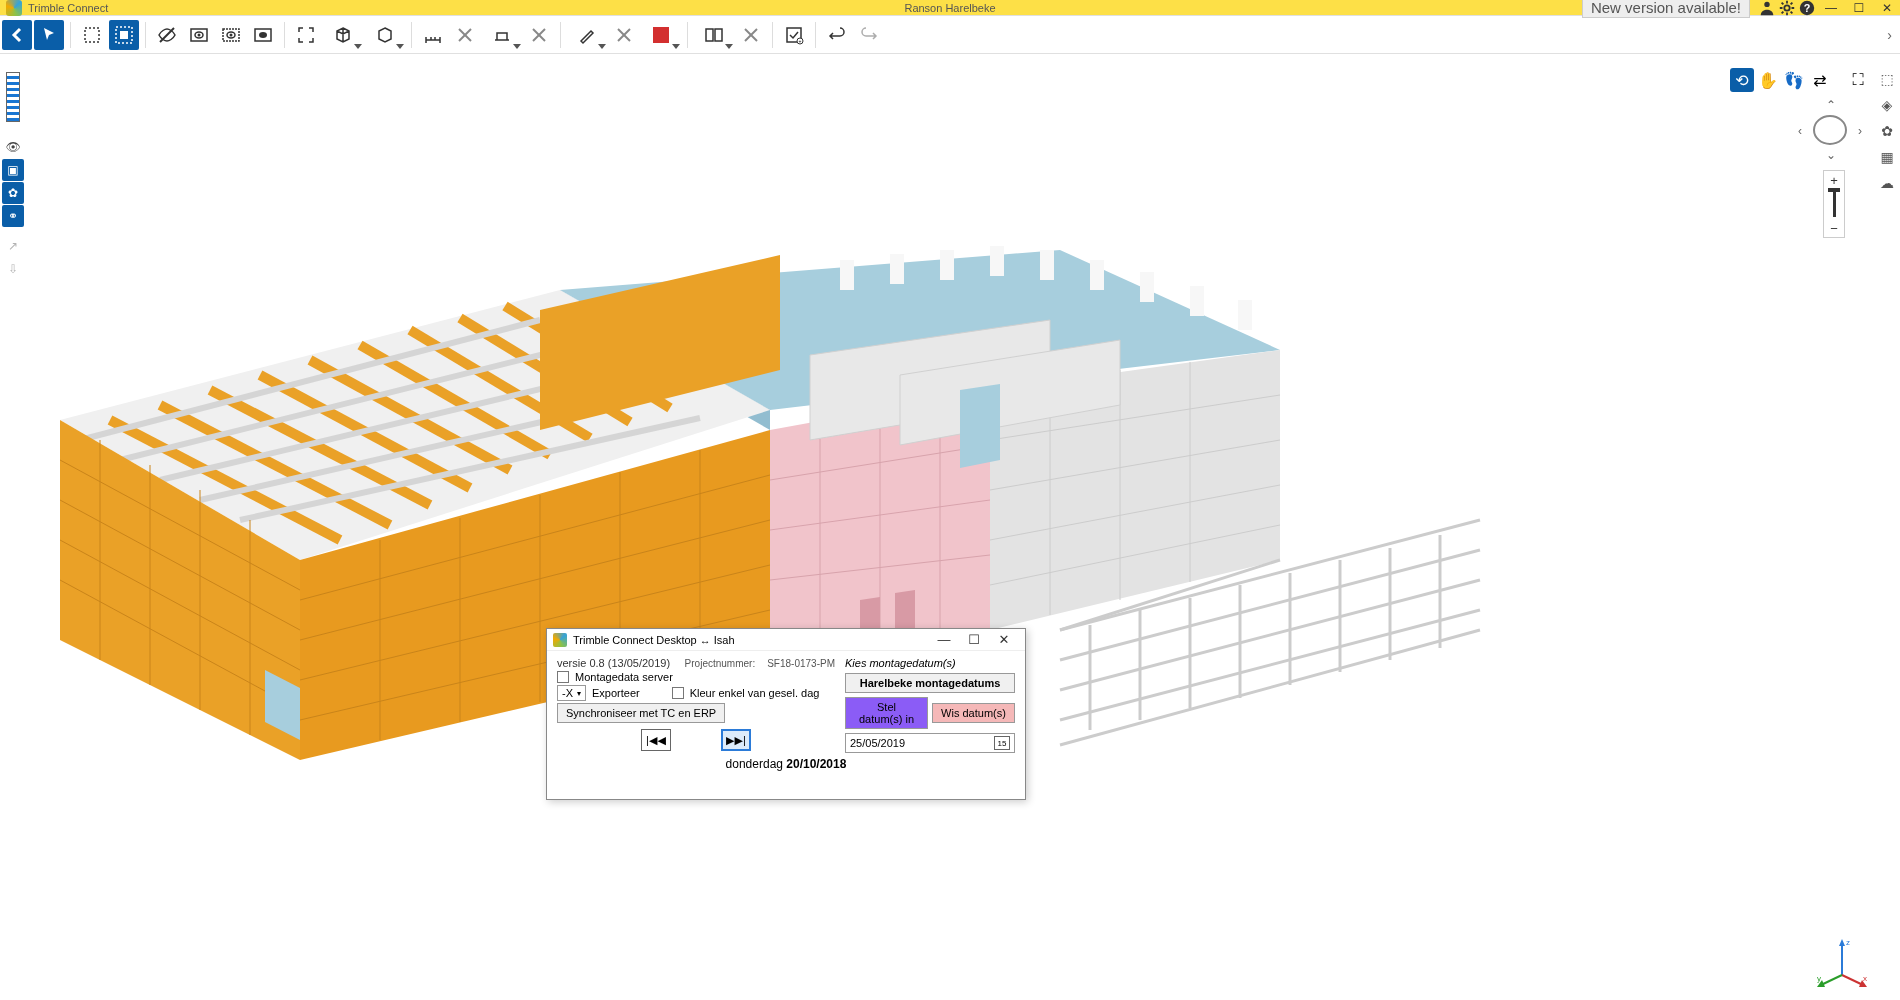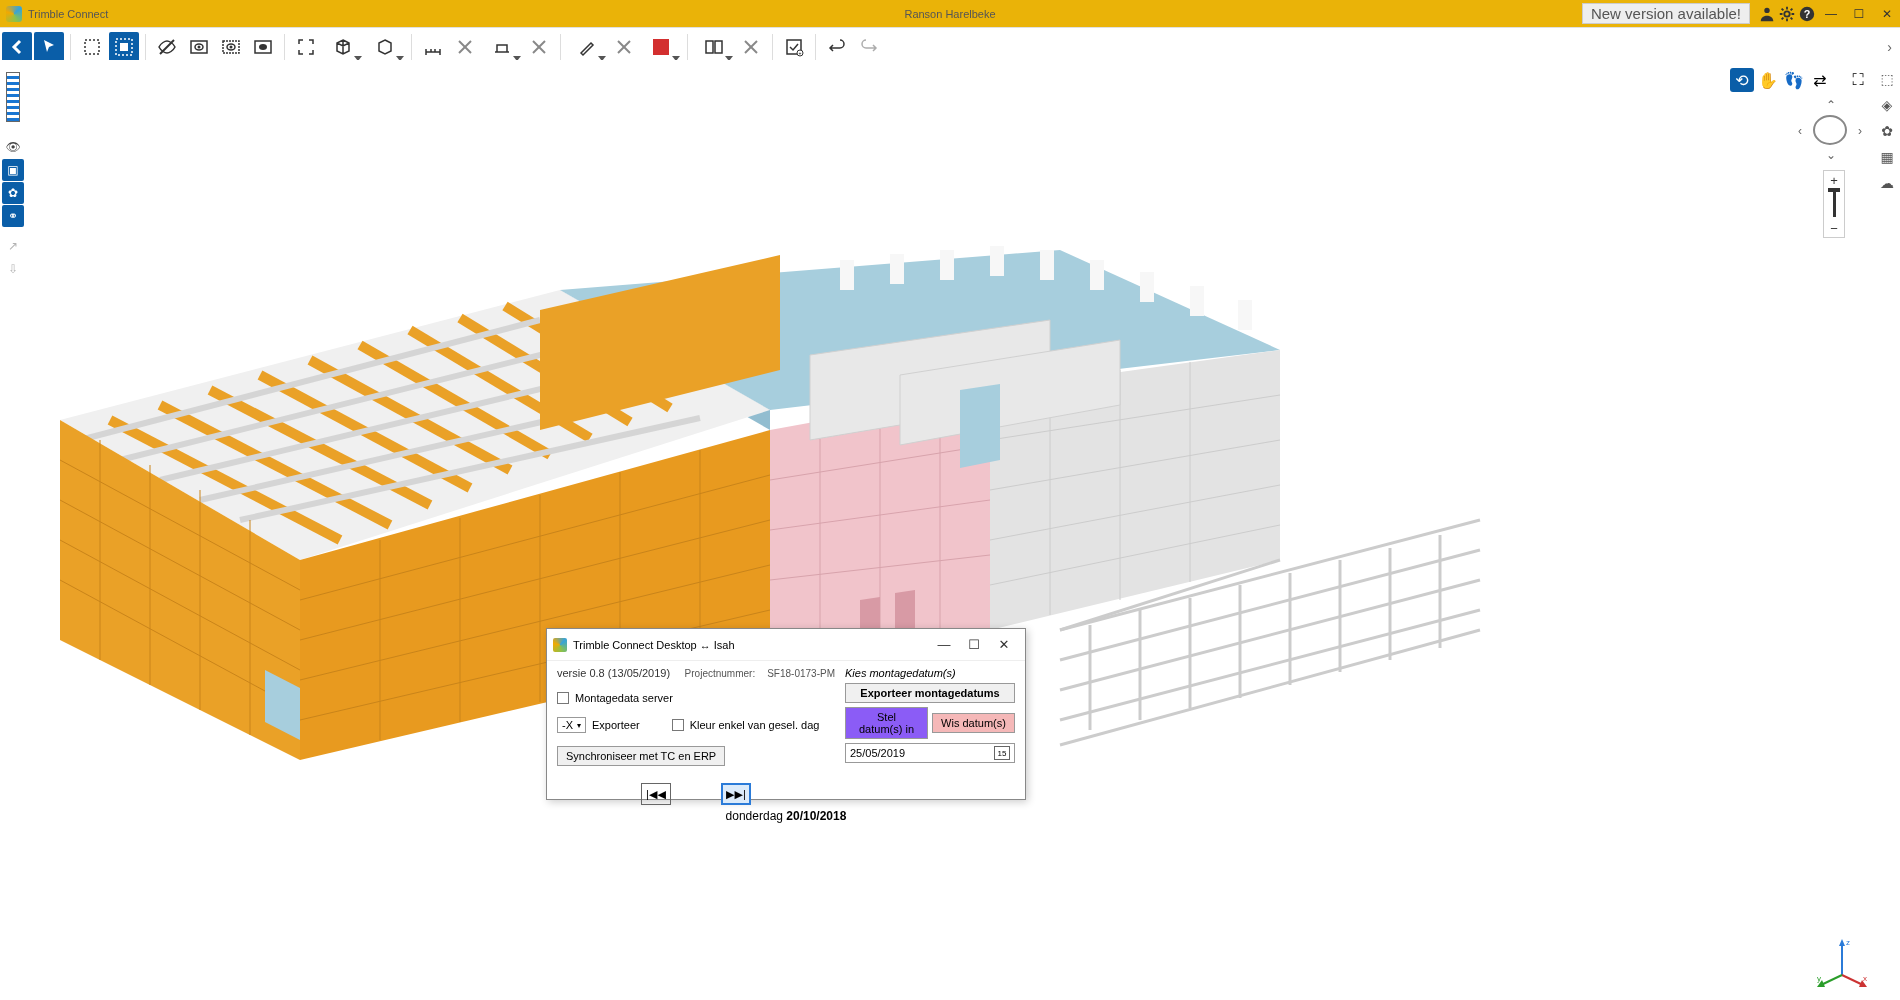--- a/index.html
+++ b/index.html
@@ -1,17 +1,17 @@
 <!DOCTYPE html>
 <html><head>
 <meta charset="utf-8">
 <style>
 *{box-sizing:border-box;margin:0;padding:0;font-family:"Segoe UI",sans-serif;}
 body{background:#fff;overflow:hidden;width:1900px;height:1000px;position:relative;}
-.titlebar{height:28px;background:#eab308;border-bottom:1px solid #e0e0e0;display:flex;align-items:center;font-size:11px;color:#555;}
+.titlebar{height:16px;background:#fde047;border-bottom:1px solid #e0e0e0;display:flex;align-items:center;font-size:11px;color:#555;}
 .titlebar .logo{width:16px;height:16px;margin:0 6px;background:conic-gradient(from 45deg,#36a3d9,#8cc24a,#f2a900,#36a3d9);border-radius:3px;}
 .titlebar .appname{flex:0 0 auto;}
 .titlebar .spacer{flex:1;}
 .titlebar .project{position:absolute;left:50%;transform:translateX(-50%);}
 .titlebar .right{display:flex;align-items:center;gap:2px;}
 .titlebar .newver{background:#eee;border:1px solid #ccc;padding:1px 8px;font-size:15px;margin-right:6px;}
 .titlebar .winicon{width:18px;height:18px;display:flex;align-items:center;justify-content:center;font-size:13px;color:#333;}
 .titlebar .winicon.win{width:26px;font-size:12px;}
 .toolbar{height:38px;background:#fff;border-bottom:1px solid #e0e0e0;display:flex;align-items:center;padding:0 2px;gap:2px;}
 .tb-btn{width:30px;height:30px;display:flex;align-items:center;justify-content:center;border-radius:2px;position:relative;}
@@ -38,26 +38,26 @@
 .orbit .arrow.d{bottom:-2px;left:26px;}
 .orbit .arrow.l{left:-2px;top:24px;}
 .orbit .arrow.r{right:-2px;top:24px;}
 .zoom{position:absolute;top:170px;right:55px;display:flex;flex-direction:column;align-items:center;border:1px solid #ccc;background:#fff;}
 .zoom .zb{width:20px;height:18px;display:flex;align-items:center;justify-content:center;font-size:13px;color:#333;}
 .zoom .handle{width:3px;height:26px;background:#333;margin:2px 0;position:relative;}
 .zoom .handle::before{content:"";position:absolute;top:-3px;left:-5px;width:12px;height:4px;background:#333;}
 .building{position:absolute;top:100px;left:0;width:1490px;height:650px;}
 .axis-gizmo{position:absolute;bottom:10px;right:30px;width:55px;height:55px;}
 .dialog{position:absolute;left:546px;top:628px;width:480px;height:172px;background:#fff;border:1px solid #888;box-shadow:2px 2px 8px rgba(0,0,0,0.2);font-size:11px;}
-.dialog .dtitle{height:32px;display:flex;align-items:center;padding:0 6px;border-bottom:1px solid #eee;}
+.dialog .dtitle{height:22px;display:flex;align-items:center;padding:0 6px;border-bottom:1px solid #eee;}
 .dialog .dtitle .dlogo{width:14px;height:14px;margin-right:6px;background:conic-gradient(from 45deg,#36a3d9,#8cc24a,#f2a900,#36a3d9);border-radius:2px;}
 .dialog .dtitle .dname{flex:1;font-size:11px;}
 .dialog .dtitle .dbtn{width:30px;text-align:center;font-size:13px;color:#333;}
 .dialog .dbody{padding:6px 10px;display:grid;grid-template-columns:1fr 170px;gap:4px 10px;}
-.dialog .left-col{display:flex;flex-direction:column;gap:13px;}
+.dialog .left-col{display:flex;flex-direction:column;gap:2px;}
 .dialog .right-col{display:flex;flex-direction:column;gap:4px;}
 .dialog .row{display:flex;align-items:center;gap:6px;}
 .dialog .version{font-size:11px;color:#333;}
 .dialog .chk{width:12px;height:12px;border:1px solid #777;}
 .dialog .sel{border:1px solid #999;padding:1px 4px;font-size:11px;background:#fff;display:flex;align-items:center;}
 .dialog .sel .caret{margin-left:4px;font-size:8px;}
 .dialog .btn{border:1px solid #999;background:#f0f0f0;padding:3px 8px;font-size:11px;text-align:center;}
 .dialog .btn.green{background:#8b5cf6;}
 .dialog .btn.red{background:#f5b8b8;}
 .dialog .dateinput{border:1px solid #999;padding:2px 4px;display:flex;align-items:center;justify-content:space-between;}
@@ -459,21 +459,21 @@
       <div class="row">
         <div class="btn">Synchroniseer met TC en ERP</div>
       </div>
       <div class="navbtns">
         <div class="navbtn">|◀◀</div>
         <div class="navbtn sel">▶▶|</div>
       </div>
     </div>
     <div class="right-col">
       <div style="font-style:italic;font-size:11px;">Kies montagedatum(s)</div>
-      <div class="btn" style="font-weight:bold">Exporteer montagedatums</div>
+      <div class="btn" style="font-weight:bold">Harelbeke montagedatums</div>
       <div class="row" style="gap:4px;">
         <div class="btn green" style="flex:1">Stel datum(s) in</div>
         <div class="btn red" style="flex:1">Wis datum(s)</div>
       </div>
       <div class="dateinput">
         <span>25/05/2019</span>
         <div class="cal-icon">
             <span>15</span>
           </div>
       </div>

